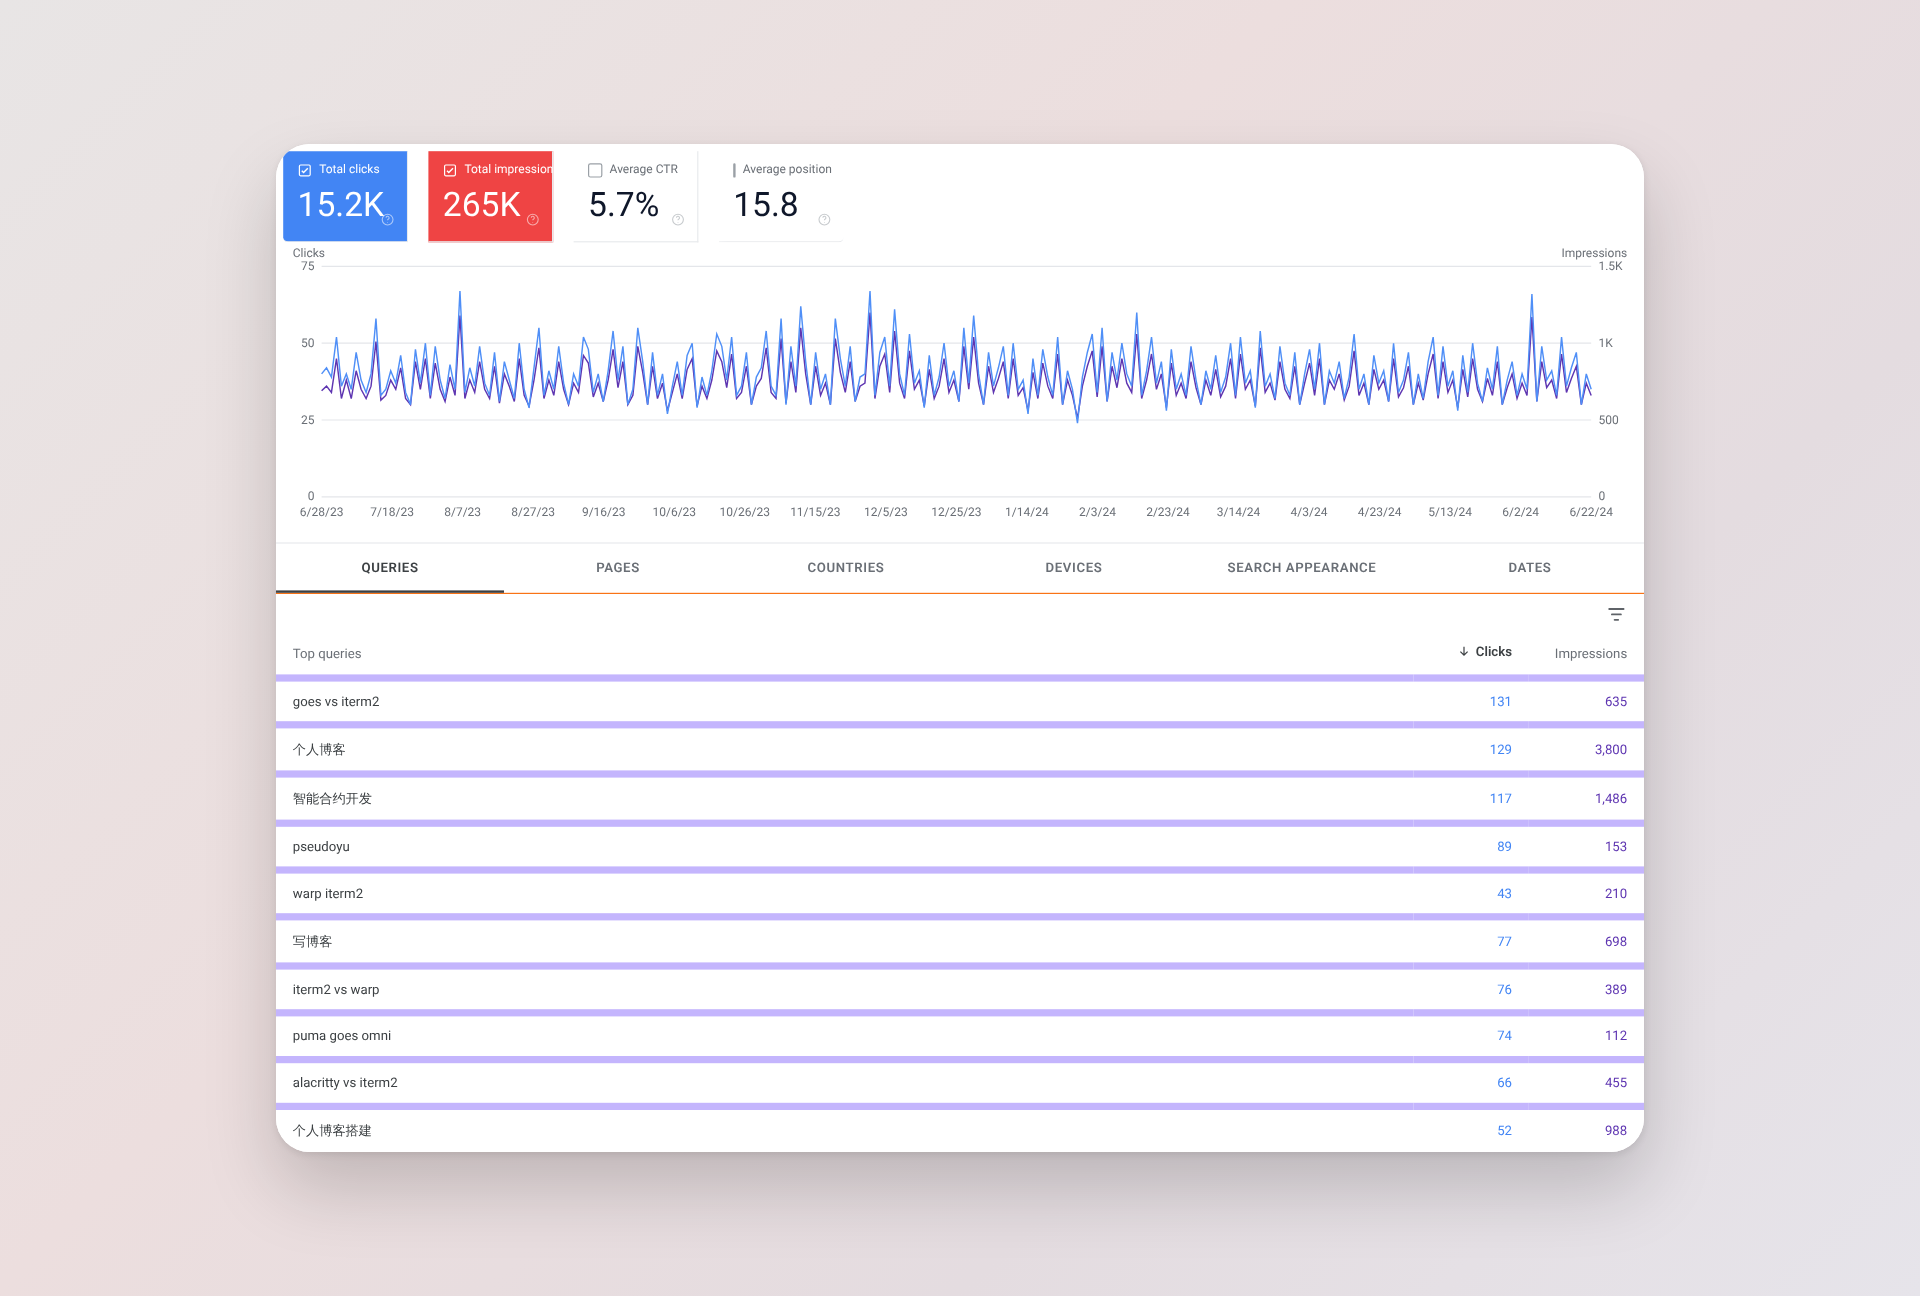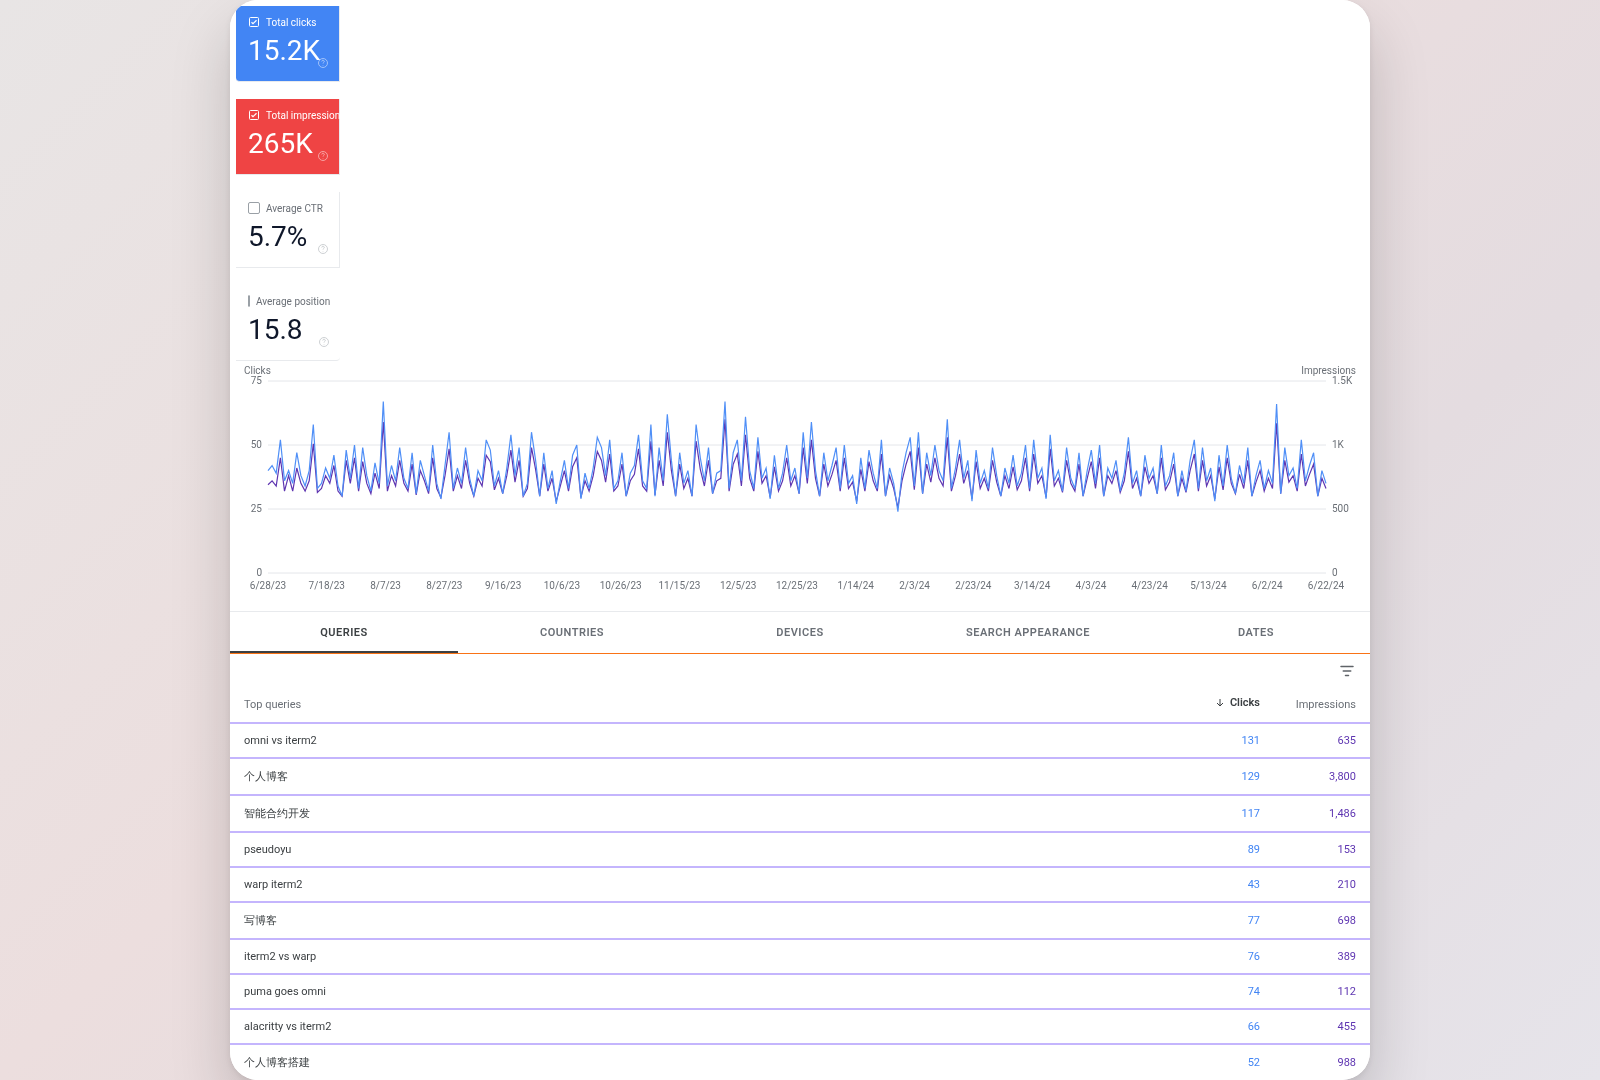--- a/index.html
+++ b/index.html
@@ -19,21 +19,20 @@
   }
   .inner {
     margin: 0 0;
     background: #fff;
   }
   
   .metrics {
     display: flex;
     gap: 17px;
     padding: 6px 20px 2px 6px;
-    flex-direction: column;
   }
   .card {
     position: relative;
     width: 104px;
     padding: 10px 12px 14px 12px;
     border-right: 1px solid #e8eaed;
     border-bottom: 1px solid #e8eaed;
   }
   .card.first { border-radius: 4px 0 0 4px; }
   .card.last  { border-right: none; border-radius: 0 4px 4px 0; }
@@ -74,21 +73,21 @@
     color: #6a6f76;
     padding: 14px 0 12px;
     cursor: pointer;
   }
   .tab.active { color: #3c4043; border-bottom: 2px solid #3c4043; }
   
   .filter-row { display:flex; justify-content:flex-end; padding: 8px 14px 2px; }
   .filter-icon { color:#5f6368; cursor:pointer; }
   
   table.q { width: 100%; border-collapse: collapse; font-size: 11px; }
-  table.q th, table.q td { padding: 10px 14px; border-bottom: 2px solid #c4b5fd; }
+  table.q th, table.q td { padding: 10px 14px; border-bottom: 6px solid #c4b5fd; }
   table.q th { color: #6a6f76; font-weight: 400; text-align: left; }
   table.q th.num, table.q td.num { text-align: right; width: 96px; }
   table.q th .sort { display:inline-flex; align-items:center; gap:4px; color:#3c4043; font-weight:600;}
   td.query { color: #3c4043; }
   td.clicks { color: #4285f4; }
   td.impr   { color: #5e35b1; }
   tr.last td { border-bottom: none; }
 </style>
 </head>
 <body>
@@ -208,20 +207,21 @@
             <text x="1027.2222222222222" y="222" text-anchor="middle" class="tick">6/2/24</text>
             <text x="1086" y="222" text-anchor="middle" class="tick">6/22/24</text>
           </g>
         <path class="series-impr" d="M28.0 117.7 L32.1 113.8 L36.2 119.0 L40.4 90.8 L44.5 124.1 L48.6 108.7 L52.7 124.1 L56.8 101.0 L60.9 116.4 L65.1 124.1 L69.2 113.8 L73.3 76.7 L77.4 125.4 L81.5 121.5 L85.6 108.7 L89.8 116.4 L93.9 98.5 L98.0 124.1 L102.1 129.2 L106.2 93.4 L110.3 116.4 L114.5 90.8 L118.6 124.1 L122.7 94.6 L126.8 116.4 L130.9 126.6 L135.0 106.2 L139.2 121.5 L143.3 55.0 L147.4 124.1 L151.5 108.7 L155.6 119.0 L159.7 93.4 L163.9 116.4 L168.0 124.1 L172.1 97.2 L176.2 127.9 L180.3 103.6 L184.4 113.8 L188.6 126.6 L192.7 90.8 L196.8 121.5 L200.9 130.5 L205.0 108.7 L209.1 81.8 L213.3 124.1 L217.4 108.7 L221.5 121.5 L225.6 93.4 L229.7 116.4 L233.8 129.2 L238.0 111.3 L242.1 119.0 L246.2 88.2 L250.3 94.6 L254.4 122.8 L258.5 111.3 L262.7 126.6 L266.8 108.7 L270.9 83.1 L275.0 115.1 L279.1 93.4 L283.2 129.2 L287.4 121.5 L291.5 80.6 L295.6 102.3 L299.7 129.2 L303.8 97.2 L307.9 124.1 L312.1 111.3 L316.2 134.3 L320.3 119.0 L324.4 103.6 L328.5 124.1 L332.6 99.8 L336.8 90.8 L340.9 130.5 L345.0 113.8 L349.1 124.1 L353.2 108.7 L357.3 84.4 L361.5 93.4 L365.6 115.1 L369.7 87.0 L373.8 124.1 L377.9 119.0 L382.0 97.2 L386.2 129.2 L390.3 113.8 L394.4 107.4 L398.5 81.8 L402.6 119.0 L406.7 124.1 L410.9 74.2 L415.0 127.9 L419.1 93.4 L423.2 119.0 L427.3 65.2 L431.4 103.6 L435.6 129.2 L439.7 97.2 L443.8 121.5 L447.9 111.3 L452.0 129.2 L456.1 74.2 L460.3 102.3 L464.4 119.0 L468.5 93.4 L472.6 126.6 L476.7 113.8 L480.8 111.3 L485.0 52.4 L489.1 124.1 L493.2 97.2 L497.3 87.0 L501.4 119.0 L505.5 67.8 L509.7 111.3 L513.8 124.1 L517.9 84.4 L522.0 116.4 L526.1 108.7 L530.2 130.5 L534.4 99.8 L538.5 124.1 L542.6 113.8 L546.7 90.8 L550.8 119.0 L554.9 108.7 L559.1 126.6 L563.2 80.6 L567.3 116.4 L571.4 72.9 L575.5 111.3 L579.6 129.2 L583.8 97.2 L587.9 119.0 L592.0 107.4 L596.1 93.4 L600.2 124.1 L604.3 90.8 L608.5 121.5 L612.6 115.1 L616.7 134.3 L620.8 102.3 L624.9 124.1 L629.0 94.6 L633.2 113.8 L637.3 124.1 L641.4 87.0 L645.5 129.2 L649.6 108.7 L653.7 121.5 L657.9 140.7 L662.0 113.8 L666.1 97.2 L670.2 84.4 L674.3 122.8 L678.4 80.6 L682.6 126.6 L686.7 97.2 L690.8 115.1 L694.9 90.8 L699.0 111.3 L703.1 119.0 L707.3 70.3 L711.4 124.1 L715.5 108.7 L719.6 87.0 L723.7 116.4 L727.8 103.6 L732.0 131.8 L736.1 94.6 L740.2 121.5 L744.3 111.3 L748.4 124.1 L752.5 93.4 L756.7 115.1 L760.8 129.2 L764.9 108.7 L769.0 121.5 L773.1 99.8 L777.2 122.8 L781.4 113.8 L785.5 90.8 L789.6 124.1 L793.7 87.0 L797.8 116.4 L801.9 108.7 L806.1 130.5 L810.2 81.8 L814.3 119.0 L818.4 111.3 L822.5 125.4 L826.6 93.4 L830.8 116.4 L834.9 124.1 L839.0 97.2 L843.1 129.2 L847.2 111.3 L851.3 94.6 L855.5 121.5 L859.6 90.8 L863.7 129.2 L867.8 108.7 L871.9 116.4 L876.0 103.6 L880.2 125.4 L884.3 113.8 L888.4 84.4 L892.5 121.5 L896.6 111.3 L900.7 129.2 L904.9 99.8 L909.0 116.4 L913.1 108.7 L917.2 126.6 L921.3 90.8 L925.4 122.8 L929.6 115.1 L933.7 97.2 L937.8 129.2 L941.9 111.3 L946.0 125.4 L950.1 103.6 L954.3 87.0 L958.4 124.1 L962.5 93.4 L966.6 119.0 L970.7 108.7 L974.8 131.8 L979.0 99.8 L983.1 122.8 L987.2 90.8 L991.3 116.4 L995.4 126.6 L999.5 107.4 L1003.7 121.5 L1007.8 93.4 L1011.9 129.2 L1016.0 115.1 L1020.1 103.6 L1024.2 124.1 L1028.4 111.3 L1032.5 121.5 L1036.6 56.2 L1040.7 126.6 L1044.8 93.4 L1048.9 115.1 L1053.1 108.7 L1057.2 124.1 L1061.3 87.0 L1065.4 119.0 L1069.5 107.4 L1073.6 97.2 L1077.8 129.2 L1081.9 111.3 L1086.0 121.5"></path>
         <path class="series-clicks" d="M28.0 103.6 L32.1 98.5 L36.2 106.2 L40.4 72.9 L44.5 113.8 L48.6 103.6 L52.7 116.4 L56.8 85.7 L60.9 108.7 L65.1 119.0 L69.2 103.6 L73.3 57.5 L77.4 121.5 L81.5 116.4 L85.6 101.0 L89.8 111.3 L93.9 88.2 L98.0 119.0 L102.1 129.2 L106.2 83.1 L110.3 111.3 L114.5 78.0 L118.6 121.5 L122.7 80.6 L126.8 108.7 L130.9 124.1 L135.0 95.9 L139.2 116.4 L143.3 34.5 L147.4 119.0 L151.5 98.5 L155.6 113.8 L159.7 80.6 L163.9 111.3 L168.0 121.5 L172.1 85.7 L176.2 126.6 L180.3 93.4 L184.4 108.7 L188.6 124.1 L192.7 78.0 L196.8 116.4 L200.9 131.8 L205.0 98.5 L209.1 65.2 L213.3 121.5 L217.4 101.0 L221.5 116.4 L225.6 80.6 L229.7 111.3 L233.8 129.2 L238.0 103.6 L242.1 113.8 L246.2 72.9 L250.3 83.1 L254.4 119.0 L258.5 103.6 L262.7 126.6 L266.8 101.0 L270.9 67.8 L275.0 108.7 L279.1 80.6 L283.2 129.2 L287.4 116.4 L291.5 65.2 L295.6 93.4 L299.7 129.2 L303.8 85.7 L307.9 121.5 L312.1 103.6 L316.2 136.9 L320.3 113.8 L324.4 93.4 L328.5 121.5 L332.6 88.2 L336.8 78.0 L340.9 131.8 L345.0 106.2 L349.1 121.5 L353.2 101.0 L357.3 70.3 L361.5 80.6 L365.6 108.7 L369.7 72.9 L373.8 121.5 L377.9 113.8 L382.0 85.7 L386.2 129.2 L390.3 106.2 L394.4 98.5 L398.5 67.8 L402.6 113.8 L406.7 121.5 L410.9 57.5 L415.0 129.2 L419.1 80.6 L423.2 113.8 L427.3 47.3 L431.4 93.4 L435.6 129.2 L439.7 85.7 L443.8 116.4 L447.9 103.6 L452.0 129.2 L456.1 57.5 L460.3 90.8 L464.4 113.8 L468.5 80.6 L472.6 126.6 L476.7 106.2 L480.8 103.6 L485.0 34.5 L489.1 121.5 L493.2 85.7 L497.3 72.9 L501.4 113.8 L505.5 49.8 L509.7 103.6 L513.8 121.5 L517.9 70.3 L522.0 111.3 L526.1 101.0 L530.2 131.8 L534.4 88.2 L538.5 121.5 L542.6 106.2 L546.7 78.0 L550.8 113.8 L554.9 101.0 L559.1 126.6 L563.2 65.2 L567.3 111.3 L571.4 55.0 L575.5 103.6 L579.6 129.2 L583.8 85.7 L587.9 113.8 L592.0 98.5 L596.1 80.6 L600.2 121.5 L604.3 78.0 L608.5 116.4 L612.6 108.7 L616.7 136.9 L620.8 90.8 L624.9 121.5 L629.0 83.1 L633.2 106.2 L637.3 121.5 L641.4 72.9 L645.5 129.2 L649.6 101.0 L653.7 116.4 L657.9 144.6 L662.0 106.2 L666.1 85.7 L670.2 70.3 L674.3 119.0 L678.4 65.2 L682.6 126.6 L686.7 85.7 L690.8 108.7 L694.9 78.0 L699.0 103.6 L703.1 113.8 L707.3 52.4 L711.4 121.5 L715.5 101.0 L719.6 72.9 L723.7 111.3 L727.8 93.4 L732.0 134.3 L736.1 83.1 L740.2 116.4 L744.3 103.6 L748.4 121.5 L752.5 80.6 L756.7 108.7 L760.8 129.2 L764.9 101.0 L769.0 116.4 L773.1 88.2 L777.2 119.0 L781.4 106.2 L785.5 78.0 L789.6 121.5 L793.7 72.9 L797.8 111.3 L801.9 101.0 L806.1 131.8 L810.2 67.8 L814.3 113.8 L818.4 103.6 L822.5 124.1 L826.6 80.6 L830.8 111.3 L834.9 121.5 L839.0 85.7 L843.1 129.2 L847.2 103.6 L851.3 83.1 L855.5 116.4 L859.6 78.0 L863.7 129.2 L867.8 101.0 L871.9 111.3 L876.0 93.4 L880.2 124.1 L884.3 106.2 L888.4 70.3 L892.5 116.4 L896.6 103.6 L900.7 129.2 L904.9 88.2 L909.0 111.3 L913.1 101.0 L917.2 126.6 L921.3 78.0 L925.4 119.0 L929.6 108.7 L933.7 85.7 L937.8 129.2 L941.9 103.6 L946.0 124.1 L950.1 93.4 L954.3 72.9 L958.4 121.5 L962.5 80.6 L966.6 113.8 L970.7 101.0 L974.8 134.3 L979.0 88.2 L983.1 119.0 L987.2 78.0 L991.3 111.3 L995.4 126.6 L999.5 98.5 L1003.7 116.4 L1007.8 80.6 L1011.9 129.2 L1016.0 108.7 L1020.1 93.4 L1024.2 121.5 L1028.4 103.6 L1032.5 116.4 L1036.6 37.0 L1040.7 126.6 L1044.8 80.6 L1048.9 108.7 L1053.1 101.0 L1057.2 121.5 L1061.3 72.9 L1065.4 113.8 L1069.5 98.5 L1073.6 85.7 L1077.8 129.2 L1081.9 103.6 L1086.0 116.4"></path>
       </svg>
     </div>
 
     <div class="tabs">
         <div class="tab active">QUERIES</div>
+        <div class="tab">PAGES</div>
         <div class="tab">COUNTRIES</div>
         <div class="tab">DEVICES</div>
         <div class="tab">SEARCH APPEARANCE</div>
         <div class="tab">DATES</div>
       </div>
 
     <div class="filter-row">
       <span class="filter-icon">
         <svg width="18" height="18" viewBox="0 0 24 24" fill="none" stroke="#5f6368" stroke-width="2" stroke-linecap="round">
             <line x1="4" y1="6" x2="20" y2="6"></line>
@@ -241,21 +241,21 @@
                   <path d="M12 4v14M6 12l6 6 6-6" fill="none" stroke="#3c4043" stroke-width="2"></path>
                 </svg>
               <span>Clicks</span>
             </span>
           </th>
           <th class="num">Impressions</th>
         </tr>
       </thead>
       <tbody>
           <tr>
-            <td class="query">omni vs iterm2</td>
+            <td class="query">goes vs iterm2</td>
             <td class="num clicks">131</td>
             <td class="num impr">635</td>
           </tr>
           <tr>
             <td class="query">个人博客</td>
             <td class="num clicks">129</td>
             <td class="num impr">3,800</td>
           </tr>
           <tr>
             <td class="query">智能合约开发</td>

